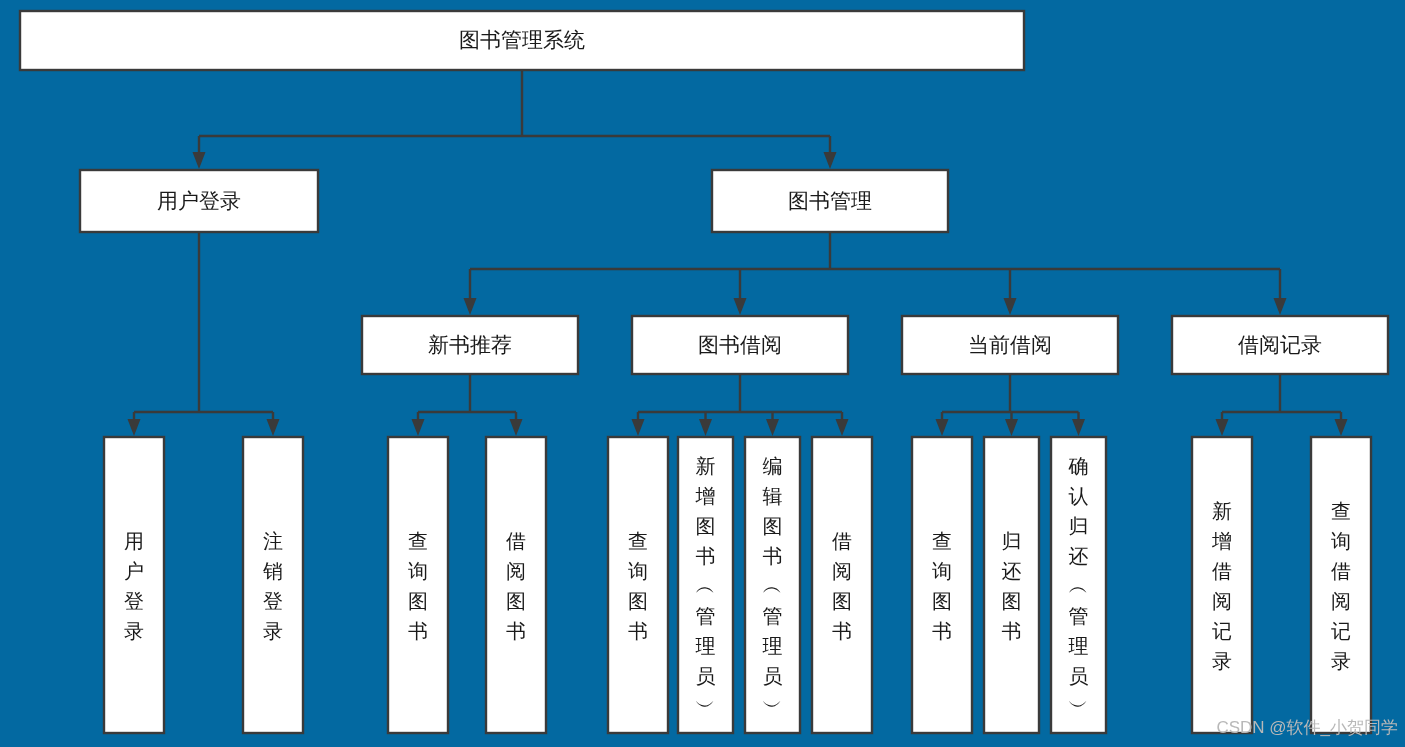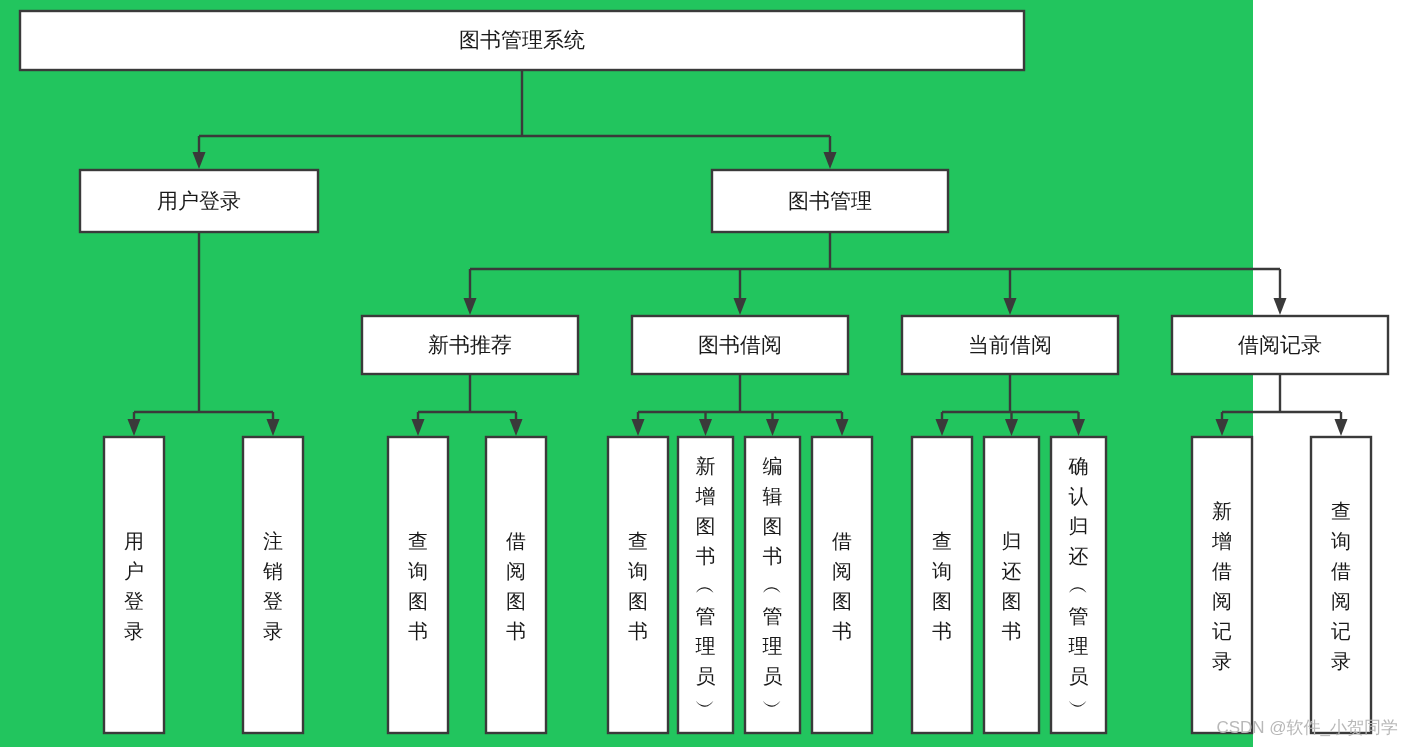--- a/index.html
+++ b/index.html
@@ -9,23 +9,23 @@
     background: #ffffff;
   }
   body {
     width: 1405px;
     height: 747px;
     font-family: "Liberation Sans", "DejaVu Sans", sans-serif;
     overflow: hidden;
   }
   #diagram-root {
     position: relative;
-    width: 1253px;
+    width: 1405px;
     height: 747px;
-    background: #22c55e;
+    background: #0369a1;
   }
   svg.diagram-canvas {
     display: block;
     width: 1405px;
     height: 747px;
   }
   .node-box {
     fill: #ffffff;
     stroke: #3a3a3a;
     stroke-width: 2.4;

